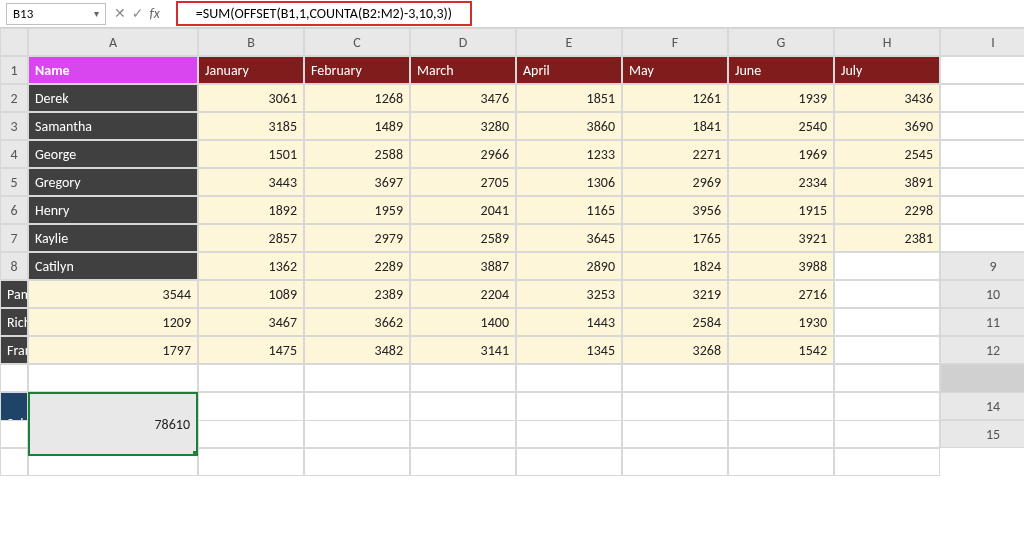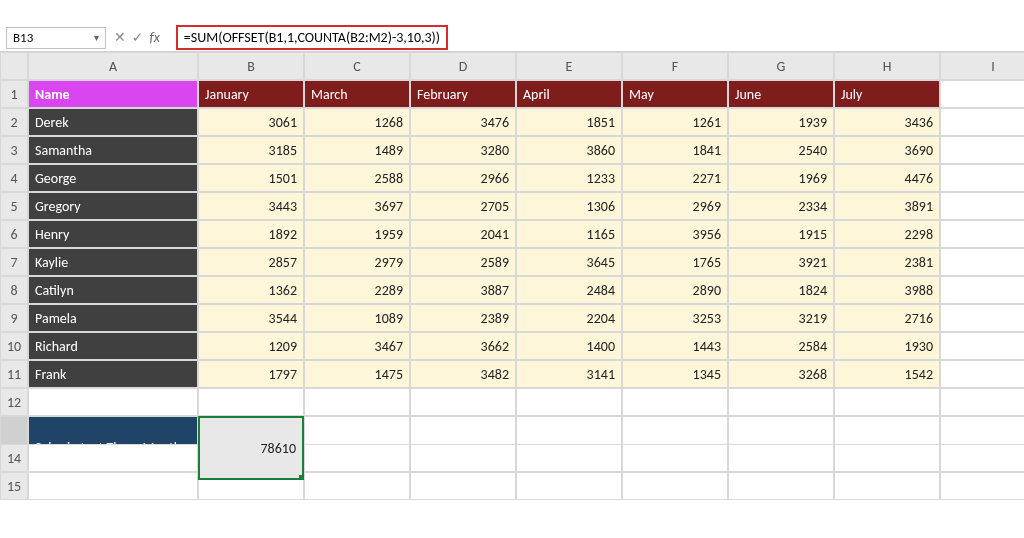--- a/index.html
+++ b/index.html
@@ -9,21 +9,20 @@
       background: #fff;
       overflow: hidden;
     }
     .formula-bar {
       display: flex;
       align-items: center;
       border-bottom: 1px solid #d0d0d0;
       height: 28px;
       padding: 2px 6px;
       background: #fff;
-      margin-top: 24px;
     }
     .name-box {
       width: 100px;
       border: 1px solid #c0c0c0;
       height: 22px;
       display: flex;
       align-items: center;
       padding: 0 6px;
       background: #fff;
       font-size: 13px;
@@ -47,21 +46,21 @@
       color: #666;
       margin-right: 8px;
     }
     .formula-input-wrap {
       flex: 1;
       display: flex;
       align-items: center;
     }
     .formula-highlight {
       border: 2px solid #d62c2c;
-      padding: 2px 6px;
+      padding: 2px 18px;
     }
     .formula-text {
       font-size: 14px;
       font-family: Calibri, sans-serif;
     }
 
     .sheet {
       display: grid;
       grid-template-columns: 28px 170px repeat(8, 106px);
       grid-auto-rows: 28px;
@@ -180,22 +179,22 @@
   <div class="col-header">D</div>
   <div class="col-header">E</div>
   <div class="col-header">F</div>
   <div class="col-header">G</div>
   <div class="col-header">H</div>
   <div class="col-header">I</div>
 
   <div class="row-header">1</div>
   <div class="hdr-name">Name</div>
   <div class="hdr-month">January</div>
+  <div class="hdr-month">February</div>
   <div class="hdr-month">March</div>
-  <div class="hdr-month">February</div>
   <div class="hdr-month">April</div>
   <div class="hdr-month">May</div>
   <div class="hdr-month">June</div>
   <div class="hdr-month">July</div>
   <div class="blank"></div>
 
   <div class="row-header">2</div>
   <div class="name-cell">Derek</div>
   <div class="data-cell">3061</div>
   <div class="data-cell">1268</div>
@@ -218,21 +217,21 @@
   <div class="blank"></div>
 
   <div class="row-header">4</div>
   <div class="name-cell">George</div>
   <div class="data-cell">1501</div>
   <div class="data-cell">2588</div>
   <div class="data-cell">2966</div>
   <div class="data-cell">1233</div>
   <div class="data-cell">2271</div>
   <div class="data-cell">1969</div>
-  <div class="data-cell">4476</div>
+  <div class="data-cell">2545</div>
   <div class="blank"></div>
 
   <div class="row-header">5</div>
   <div class="name-cell">Gregory</div>
   <div class="data-cell">3443</div>
   <div class="data-cell">3697</div>
   <div class="data-cell">2705</div>
   <div class="data-cell">1306</div>
   <div class="data-cell">2969</div>
   <div class="data-cell">2334</div>
@@ -259,21 +258,20 @@
   <div class="data-cell">1765</div>
   <div class="data-cell">3921</div>
   <div class="data-cell">2381</div>
   <div class="blank"></div>
 
   <div class="row-header">8</div>
   <div class="name-cell">Catilyn</div>
   <div class="data-cell">1362</div>
   <div class="data-cell">2289</div>
   <div class="data-cell">3887</div>
-  <div class="data-cell">2484</div>
   <div class="data-cell">2890</div>
   <div class="data-cell">1824</div>
   <div class="data-cell">3988</div>
   <div class="blank"></div>
 
   <div class="row-header">9</div>
   <div class="name-cell">Pamela</div>
   <div class="data-cell">3544</div>
   <div class="data-cell">1089</div>
   <div class="data-cell">2389</div>

